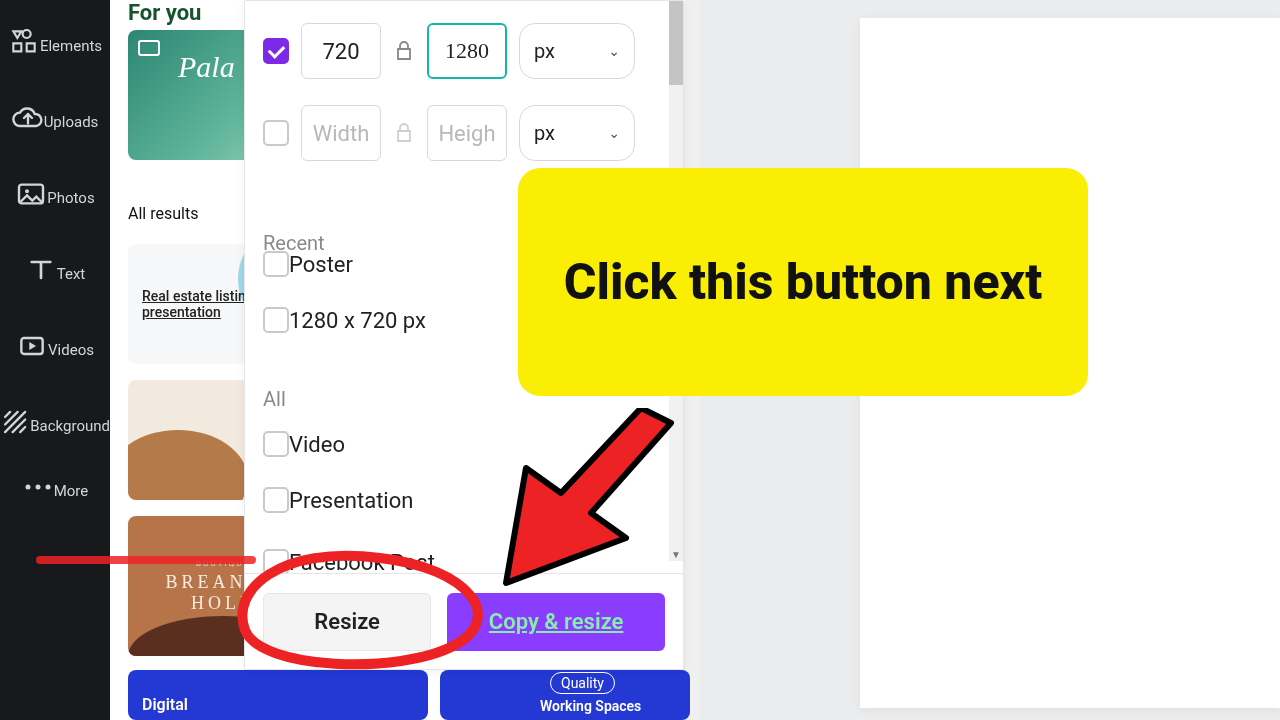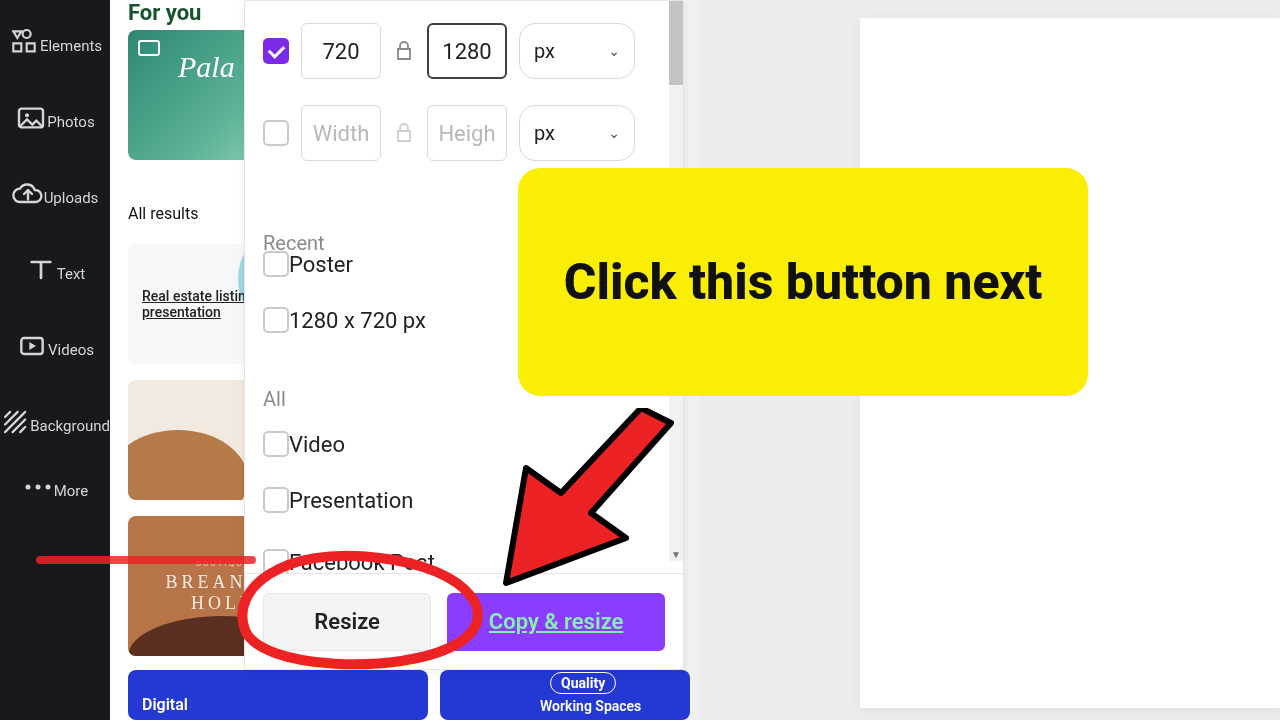--- a/index.html
+++ b/index.html
@@ -29,36 +29,36 @@
 .thumb.t3 .title { position: absolute; right: 20px; top: 40px; font-size: 12px; color: #555; }
 
 .thumb.t4 { left: 18px; top: 516px; width: 190px; height: 140px; background: #b87449; display: flex; flex-direction: column; align-items: center; justify-content: center; }
 .thumb.t4 .line1 { font-size: 8px; color: #e8d2c0; letter-spacing: 2px; margin-bottom: 4px; }
 .thumb.t4 .line2 { font-family: Georgia, serif; font-size: 18px; color: #f7ede3; letter-spacing: 4px; }
 .thumb.t4 .wave { position: absolute; left: 0; bottom: 0; width: 100%; height: 40px; background: #5a2f1f; border-radius: 50% 50% 0 0 / 100% 100% 0 0; }
 
 .thumb.t5 { left: 18px; top: 670px; width: 300px; height: 50px; background: #2438d4; }
 .thumb.t5 .d { position: absolute; left: 14px; bottom: 6px; color: #fff; font-size: 16px; font-weight: 600; }
 .thumb.t6 { left: 330px; top: 670px; width: 250px; height: 50px; background: #2438d4; }
-.thumb.t6 .q { position: absolute; left: 110px; top: 2px; color: #fff; font-size: 14px; font-weight: 700; border: 1px solid #fff; border-radius: 40px; padding: 2px 10px; }
+.thumb.t6 .q { position: absolute; left: 110px; top: 2px; color: #fff; font-size: 14px; font-weight: 400; border: 1px solid #fff; border-radius: 40px; padding: 2px 10px; }
 .thumb.t6 .w { position: absolute; left: 100px; top: 28px; color: #fff; font-size: 14px; font-weight: 600; }
 
 .popover { position: absolute; left: 244px; top: 0; width: 440px; height: 670px; background: #fff; border: 1px solid #e5e5e5; border-radius: 2px; box-shadow: 0 2px 10px rgba(0,0,0,.06); }
 .scroll-track { position: absolute; right: 0; top: 0; width: 14px; height: 560px; background: #f1f1f1; }
 .scroll-thumb { position: absolute; right: 0; top: 0; width: 14px; height: 84px; background: #c4c4c4; }
 .scroll-arrow { position: absolute; right: 0; top: 546px; width: 14px; height: 14px; display: flex; align-items: center; justify-content: center; color: #777; font-size: 10px; }
 
 .dim-row { position: absolute; left: 18px; display: flex; align-items: center; gap: 12px; }
 .dim-row.r1 { top: 22px; }
 .dim-row.r2 { top: 104px; }
 .chk { width: 26px; height: 26px; border: 2px solid #c9c9c9; border-radius: 5px; display: flex; align-items: center; justify-content: center; cursor: pointer; flex-shrink: 0; }
 .chk.checked { background: #7d2ae8; border-color: #7d2ae8; }
 .chk.checked::after { content: ""; width: 12px; height: 7px; border-left: 3px solid #fff; border-bottom: 3px solid #fff; transform: rotate(-45deg); margin-top: -3px; }
 .dim-input { width: 80px; height: 56px; border: 1px solid #d9d9d9; border-radius: 6px; font-size: 22px; text-align: center; color: #222; }
-.dim-input.active { border: 2px solid #404040; }
+.dim-input.active { border: 2px solid #14b8a6; font-family: Liberation Serif, serif; }
 .dim-input::placeholder { color: #b8b8b8; }
 .lock { width: 22px; height: 26px; display: flex; align-items: center; justify-content: center; color: #888; }
 .lock.d { opacity: .4; }
 .unit-sel { width: 116px; height: 56px; border: 1px solid #d9d9d9; border-radius: 16px; display: flex; align-items: center; justify-content: space-between; padding: 0 14px; cursor: pointer; }
 .unit-sel .u { font-size: 20px; color: #222; }
 .unit-sel .caret { font-size: 14px; color: #555; }
 
 .section-label { position: absolute; left: 18px; color: #8a8a8a; font-size: 20px; }
 .section-label.recent { top: 208px; margin-top: 22px; }
 .section-label.all { top: 386px; }
@@ -97,31 +97,31 @@
 
 <div class="sidebar">
   <div class="sidebar-item">
     <svg viewBox="0 0 24 24">
         <path d="M4 4l6 0 -3 5z M14 3a3 3 0 1 1 0 6 3 3 0 1 1 0-6z M4 13h6v6H4z M14 13h6v6l-6 0z" fill="none" stroke="#d4d5d7" stroke-width="1.6"></path>
       </svg>
     <span class="sb-label">Elements</span>
   </div>
   <div class="sidebar-item">
     <svg viewBox="0 0 24 24">
+        <path d="M6 18a5 5 0 0 1 0-10 6 6 0 0 1 11 1 4 4 0 0 1 1 9H6z M12 9v7 M9 12l3-3 3 3" fill="none" stroke="#d4d5d7" stroke-width="1.8" stroke-linecap="round" stroke-linejoin="round"></path>
+      </svg>
+    <span class="sb-label">Uploads</span>
+  </div>
+  <div class="sidebar-item">
+    <svg viewBox="0 0 24 24">
         <rect x="3" y="5" width="18" height="14" rx="2" fill="none" stroke="#d4d5d7" stroke-width="1.8"></rect>
         <circle cx="9" cy="10" r="1.5" fill="#d4d5d7"></circle>
         <path d="M4 18l5-5 4 4 3-3 4 4" fill="none" stroke="#d4d5d7" stroke-width="1.8"></path>
       </svg>
     <span class="sb-label">Photos</span>
-  </div>
-  <div class="sidebar-item">
-    <svg viewBox="0 0 24 24">
-        <path d="M6 18a5 5 0 0 1 0-10 6 6 0 0 1 11 1 4 4 0 0 1 1 9H6z M12 9v7 M9 12l3-3 3 3" fill="none" stroke="#d4d5d7" stroke-width="1.8" stroke-linecap="round" stroke-linejoin="round"></path>
-      </svg>
-    <span class="sb-label">Uploads</span>
   </div>
   <div class="sidebar-item">
     <svg viewBox="0 0 24 24">
         <path d="M5 6h14 M12 6v12" fill="none" stroke="#d4d5d7" stroke-width="2" stroke-linecap="round"></path>
       </svg>
     <span class="sb-label">Text</span>
   </div>
   <div class="sidebar-item">
     <svg viewBox="0 0 24 24">
         <rect x="4" y="6" width="16" height="12" rx="2" fill="none" stroke="#d4d5d7" stroke-width="1.8"></rect>

